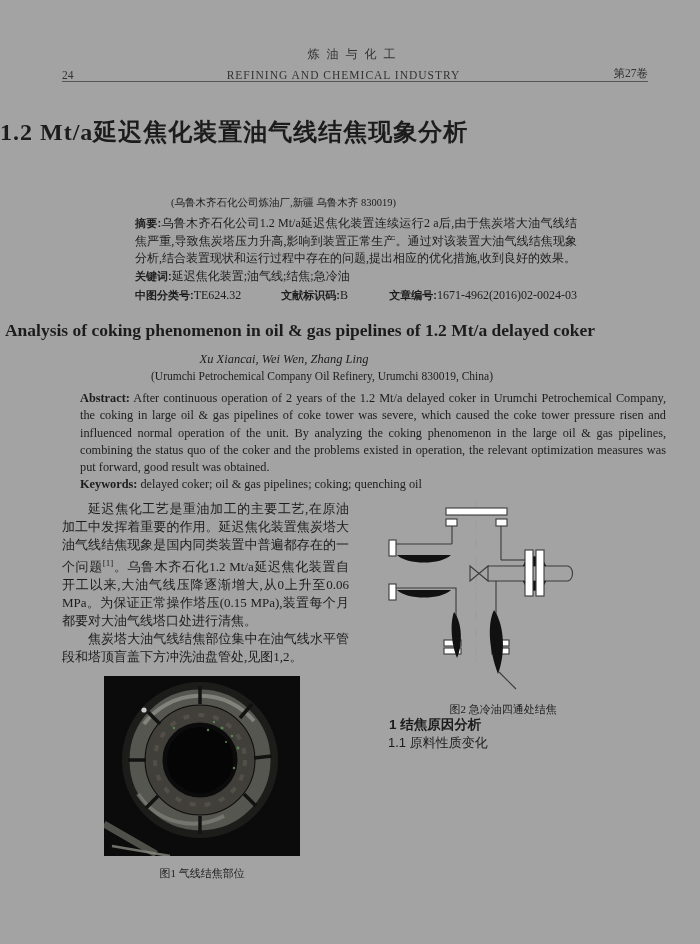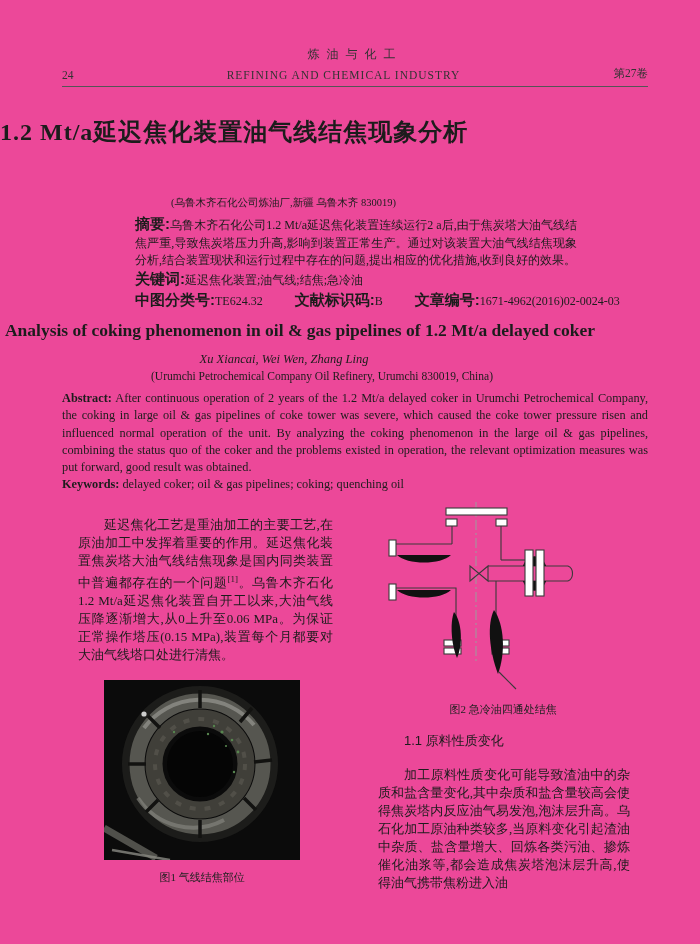--- a/index.html
+++ b/index.html
@@ -1,49 +1,49 @@
 <!DOCTYPE html>
 <html><head>
 <meta charset="utf-8">
 <style>
   html,body{margin:0;padding:0;background:#ffffff;}
-  .page{position:relative;width:700px;height:944px;background:#ec4899;overflow:hidden;
+  .page{position:relative;width:700px;height:944px;background:#a3a3a3;overflow:hidden;
         font-family:"Liberation Serif","DejaVu Serif",serif;color:#1c1c1c;}
   
   .jheader{position:absolute;top:46px;left:62px;width:586px;}
   .jname-cn{text-align:center;font-size:12px;letter-spacing:7px;color:#333;}
   .jrow{display:flex;justify-content:space-between;align-items:flex-end;margin-top:3px;
-        border-bottom:1.2px solid #555;padding-bottom:5px;font-size:11.5px;color:#333;}
+        border-bottom:1.2px solid #555;font-size:11.5px;color:#333;}
   .jrow .mid{letter-spacing:1px;}
   
   .title-cn{position:absolute;top:116px;left:0;width:700px;text-align:left;
             font-size:24px;font-weight:bold;letter-spacing:1px;}
   .authors-cn{position:absolute;top:176px;left:0;width:700px;text-align:center;font-size:12.5px;}
   .affil-cn{position:absolute;top:196px;left:0;width:567px;text-align:center;font-size:10.5px;}
   
   .absblock{position:absolute;top:215px;left:135px;width:442px;font-size:12px;
             line-height:17.5px;text-align:justify;}
-  .lbl{font-weight:bold;font-family:"Liberation Sans","DejaVu Sans",sans-serif;font-size:15px;}
+  .lbl{font-weight:bold;font-family:"Liberation Sans","DejaVu Sans",sans-serif;font-size:11px;}
   .metarow{margin-top:2px;display:flex;gap:16px;}
   .metarow .mseg{white-space:nowrap;}
   .metarow .gap1{width:38px;} .metarow .gap2{width:44px;}
   
   .title-en{position:absolute;top:320px;left:0;width:600px;text-align:center;
             font-size:17.5px;font-weight:bold;}
   .authors-en{position:absolute;top:352px;left:0;width:568px;text-align:center;
               font-style:italic;font-size:12.5px;}
   .affil-en{position:absolute;top:370px;left:0;width:644px;text-align:center;font-size:11.5px;}
-  .absblock-en{position:absolute;top:390px;left:62px;width:586px;font-size:12.3px;
+  .absblock-en{position:absolute;top:390px;left:80px;width:586px;font-size:12.3px;
                line-height:17.3px;text-align:justify;}
   .lbl-en{font-weight:bold;}
   
   .col{position:absolute;top:500px;font-size:13px;line-height:18px;text-align:justify;}
   .col-left{left:62px;width:287px;}
   .col-right{left:362px;width:284px;}
-  .col p{margin:16px;text-indent:2em;}
+  .col p{margin:0;text-indent:2em;}
   sup{font-size:9px;}
   .figwrap1{margin-top:10px;margin-left:42px;width:196px;}
   .figcap{margin-top:5px;text-align:center;font-size:11px;text-indent:0;line-height:14px;color:#222;}
   .figwrap2{margin-left:22px;width:238px;}
   .h1{font-family:"Liberation Sans","DejaVu Sans",sans-serif;font-weight:bold;font-size:13.5px;
       margin-top:13px;text-indent:0;text-align:left;}
   .h2{font-family:"Liberation Sans","DejaVu Sans",sans-serif;font-weight:normal;font-size:13px;
       margin-top:5px;margin-bottom:3px;text-indent:0;text-align:left;}
   svg .ln{fill:none;stroke:#3a3a3a;stroke-width:1.1;}
   svg .wrect{fill:#ffffff;stroke:#3a3a3a;stroke-width:1.1;}
@@ -82,20 +82,21 @@
   <div class="title-en">Analysis of coking phenomenon in oil &amp; gas pipelines of 1.2 Mt/a delayed coker</div>
   <div class="authors-en">Xu Xiancai, Wei Wen, Zhang Ling</div>
   <div class="affil-en">(Urumchi Petrochemical Company Oil Refinery, Urumchi 830019, China)</div>
   <div class="absblock-en">
     <div><span class="lbl-en">Abstract:</span> <span>After continuous operation of 2 years of the 1.2 Mt/a delayed coker in Urumchi Petrochemical Company, the coking in large oil &amp; gas pipelines of coke tower was severe, which caused the coke tower pressure risen and influenced normal operation of the unit. By analyzing the coking phenomenon in the large oil &amp; gas pipelines, combining the status quo of the coker and the problems existed in operation, the relevant optimization measures was put forward, good result was obtained.</span></div>
     <div><span class="lbl-en">Keywords:</span> <span>delayed coker; oil &amp; gas pipelines; coking; quenching oil</span></div>
   </div>
 
   <div class="col col-left">
     <p><span>延迟焦化工艺是重油加工的主要工艺,在原油加工中发挥着重要的作用。延迟焦化装置焦炭塔大油气线结焦现象是国内同类装置中普遍都存在的一个问题</span><sup>[1]</sup><span>。乌鲁木齐石化1.2 Mt/a延迟焦化装置自开工以来,大油气线压降逐渐增大,从0上升至0.06 MPa。为保证正常操作塔压(0.15 MPa),装置每个月都要对大油气线塔口处进行清焦。</span></p>
+    <p>焦炭塔大油气线结焦部位集中在油气线水平管段和塔顶盲盖下方冲洗油盘管处,见图1,2。</p>
 
     <div class="figwrap1">
       <svg width="196" height="180" viewBox="0 0 196 180">
         <rect width="196" height="180" fill="#0b0b0b"></rect>
         <circle cx="96" cy="84" r="72" fill="none" stroke="#1c1c1a" stroke-width="12"></circle>
         <circle cx="96" cy="84" r="63" fill="none" stroke="#565650" stroke-width="15"></circle>
         <path d="M40,48 A70,70 0 0 1 150,45" fill="none" stroke="#8f8f88" stroke-width="4" opacity="0.8"></path>
         <path d="M34,118 A66,66 0 0 0 120,140" fill="none" stroke="#83837c" stroke-width="4" opacity="0.7"></path>
         <circle cx="96" cy="84" r="46" fill="none" stroke="#403f39" stroke-width="17"></circle>
         <circle cx="96" cy="84" r="45" fill="none" stroke="#55544c" stroke-width="4" stroke-dasharray="6 9" opacity="0.8"></circle>
@@ -165,17 +166,17 @@
         <rect class="wrect" x="152" y="50" width="8" height="46"></rect>
 
         <path class="ln" d="M112,81 V118"></path>
         <rect class="wrect" x="108" y="140" width="17" height="6"></rect>
         <rect class="wrect" x="108" y="148" width="17" height="6"></rect>
         <path class="blk" d="M110,110 C120,124 122,152 114,174 C105,150 103,124 110,110 Z"></path>
         <path class="ln" d="M115,172 L132,189"></path>
       </svg>
       <div class="figcap">图2  急冷油四通处结焦</div>
     </div>
+    <p class="h1">1  结焦原因分析</p>
     <p class="h2">1.1  原料性质变化</p>
-    <p>加工原料性质变化可能导致渣油中的杂质和盐含量变化,其中杂质和盐含量较高会使得焦炭塔内反应油气易发泡,泡沫层升高。乌石化加工原油种类较多,当原料变化引起渣油中杂质、盐含量增大、回炼各类污油、掺炼催化油浆等,都会造成焦炭塔泡沫层升高,使得油气携带焦粉进入油</p>
   </div>
 
 </div>
 
 </body></html>

